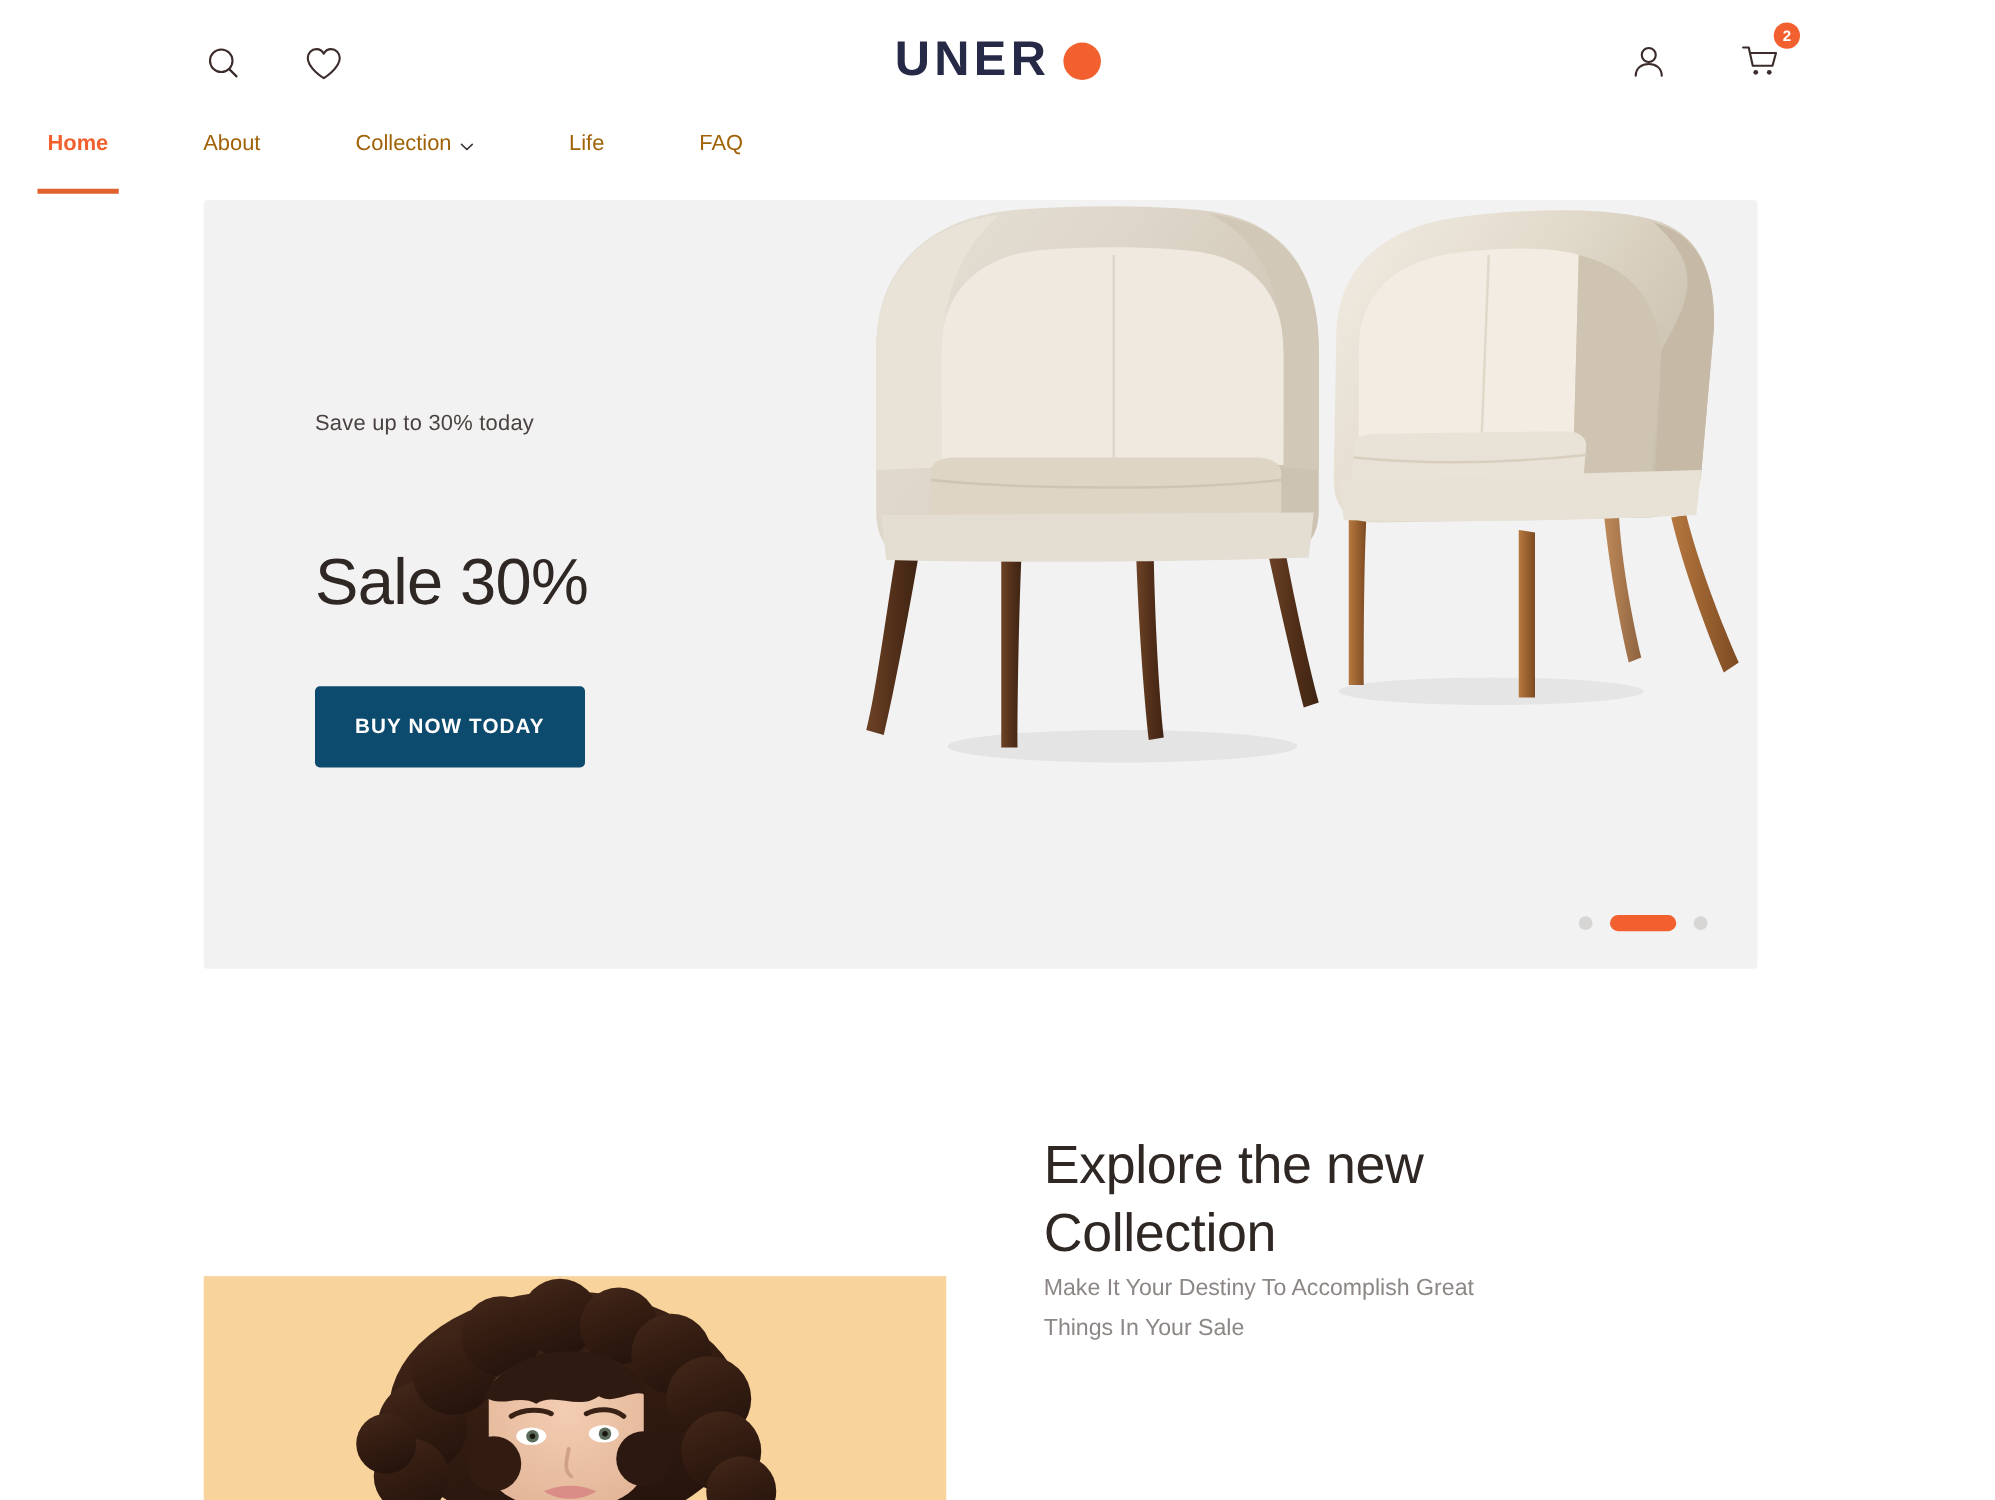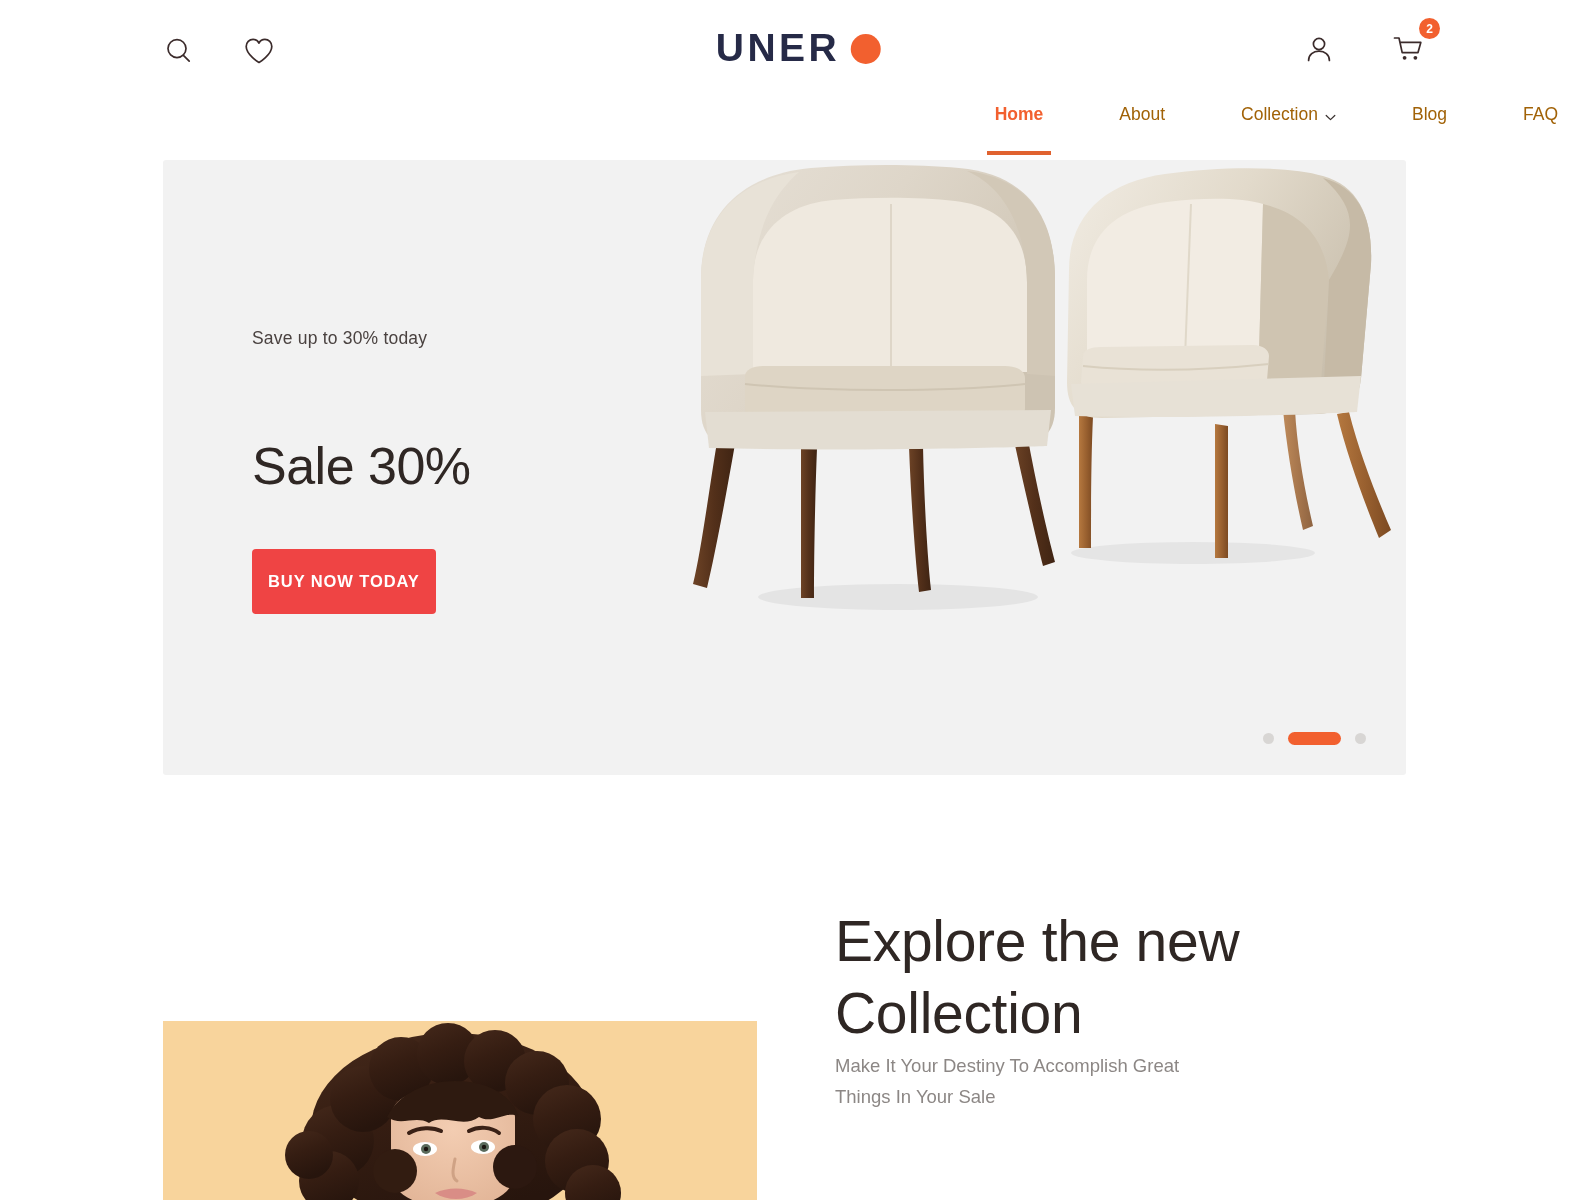--- a/index.html
+++ b/index.html
@@ -51,21 +51,21 @@
     min-width: 21px; height: 21px; padding: 0 4px;
     border-radius: 50%; background: #f2602f; color: #fff;
     font-size: 12px; font-weight: 600;
     display: flex; align-items: center; justify-content: center;
     line-height: 1;
   }
 
   
   .nav {
     position: absolute; left: 0; top: 96px; width: 1596px; height: 64px;
-    display: flex; justify-content: flex-end; align-items: flex-start;
+    display: flex; justify-content: flex-start; align-items: flex-start;
   }
   .nav-list { display: flex; align-items: flex-start; gap: 0; }
   .nav-item {
     position: relative;
     padding: 8px 38px 30px 38px;
     font-size: 17.5px; color: #a16207; cursor: pointer;
     display: flex; align-items: center; gap: 7px; white-space: nowrap;
   }
   .nav-item.active { color: #f2602f; font-weight: 600; }
   .nav-item.active::after {
@@ -82,41 +82,41 @@
   }
   .hero-copy { position: absolute; left: 89px; top: 168px; width: 480px; }
   .hero-eyebrow { font-size: 17.5px; color: #4a4240; letter-spacing: 0.2px; }
   .hero-title {
     margin-top: 26px;
     font-size: 52px; line-height: 1.17; font-weight: 400; color: #2f2724;
     letter-spacing: -0.5px;
   }
   .hero-cta {
     margin-top: 52px;
-    display: inline-block; background: #ef4444; color: #fff;
+    display: inline-block; background: #0c4a6e; color: #fff;
     border: none; border-radius: 4px;
-    padding: 23px 16px; font-size: 16.5px; font-weight: bold;
+    padding: 23px 32px; font-size: 16.5px; font-weight: bold;
     letter-spacing: 0.9px; cursor: pointer;
     font-family: "Liberation Sans", sans-serif;
     text-align: right;
   }
 
   .hero-art { position: absolute; left: 520px; top: 0; width: 723px; height: 615px; }
 
   .dots {
     position: absolute; right: 40px; bottom: 30px;
     display: flex; align-items: center; gap: 14px;
   }
   .dot { width: 11px; height: 11px; border-radius: 50%; background: #d8d6d4; cursor: pointer; }
   .dot.active { width: 53px; height: 13px; border-radius: 7px; background: #f2602f; }
 
   
   .explore-text { position: absolute; left: 835px; top: 905px; width: 430px; }
   .explore-title {
-    font-size: 57px; line-height: 1.27; font-weight: 400; color: #2f2724;
+    font-size: 43px; line-height: 1.27; font-weight: 400; color: #2f2724;
     letter-spacing: -0.3px;
   }
   .explore-sub {
     font-size: 18.5px; line-height: 1.7; color: #8c8785;
   }
 
   .explore-photo {
     position: absolute; left: 163px; top: 1021px;
     width: 594px; height: 179px;
     background: #f8d49c; overflow: hidden;
@@ -180,21 +180,21 @@
       <div class="nav-item">
         <span>Collection</span>
         <span class="chev">
           <svg width="11" height="11" viewBox="0 0 11 11" fill="none">
             <path d="M1.2 3.5 L5.5 7.6 L9.8 3.5" stroke="#3a3230" stroke-width="1.25" stroke-linecap="round" stroke-linejoin="round"></path>
           </svg>
         </span>
       </div>
 
       <div class="nav-item">
-        <span>Blog</span>
+        <span>Life</span>
       </div>
 
       <div class="nav-item">
         <span>FAQ</span>
       </div>
 
 
     </div>
   </nav>
 

